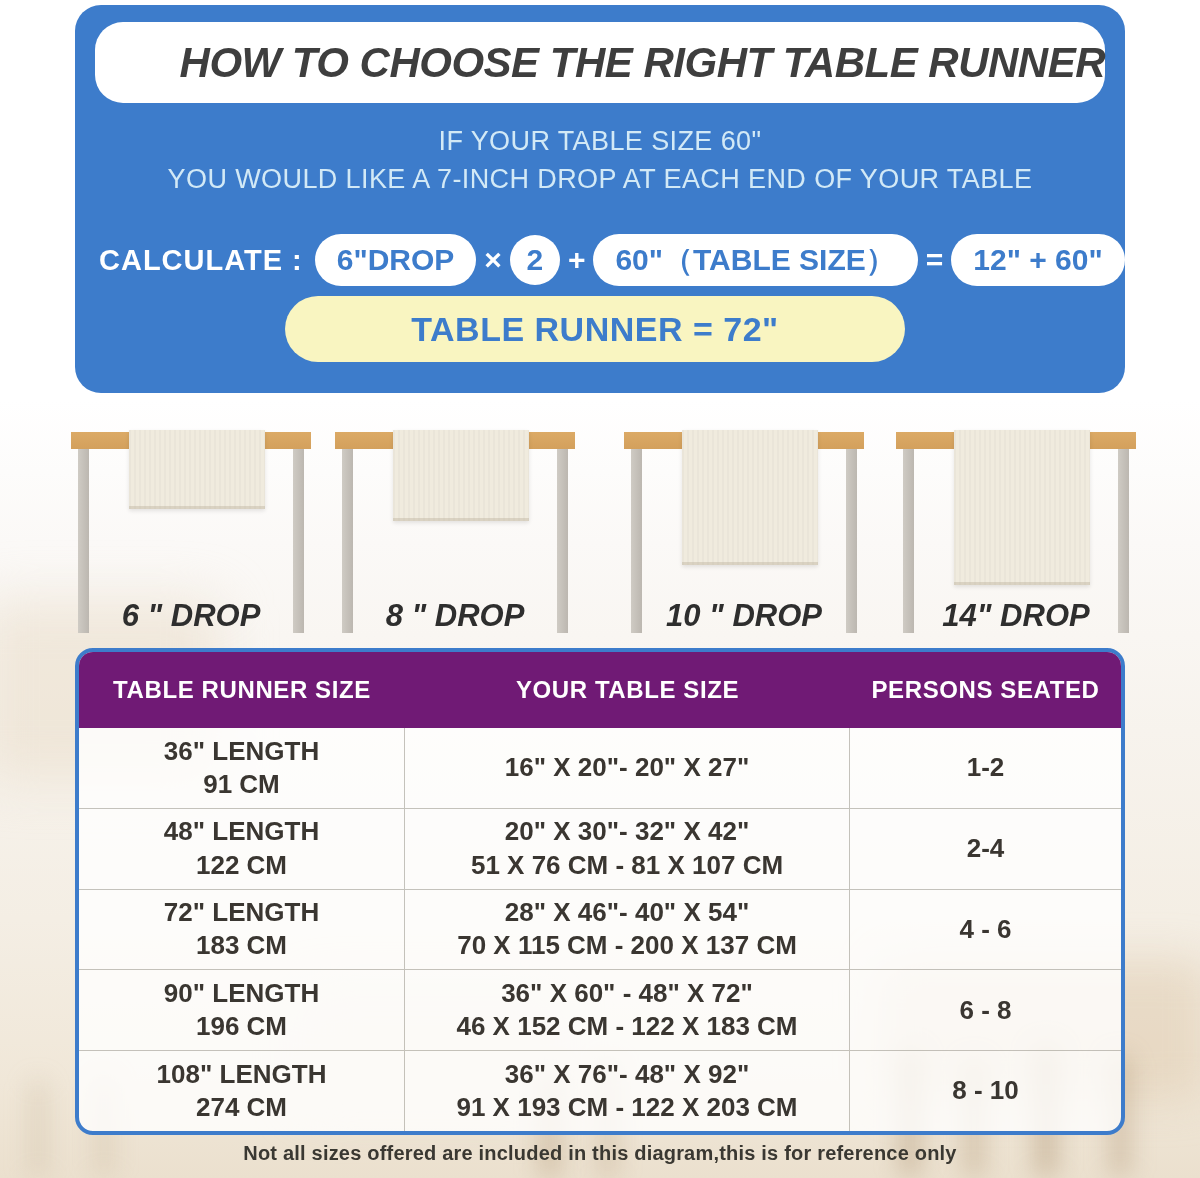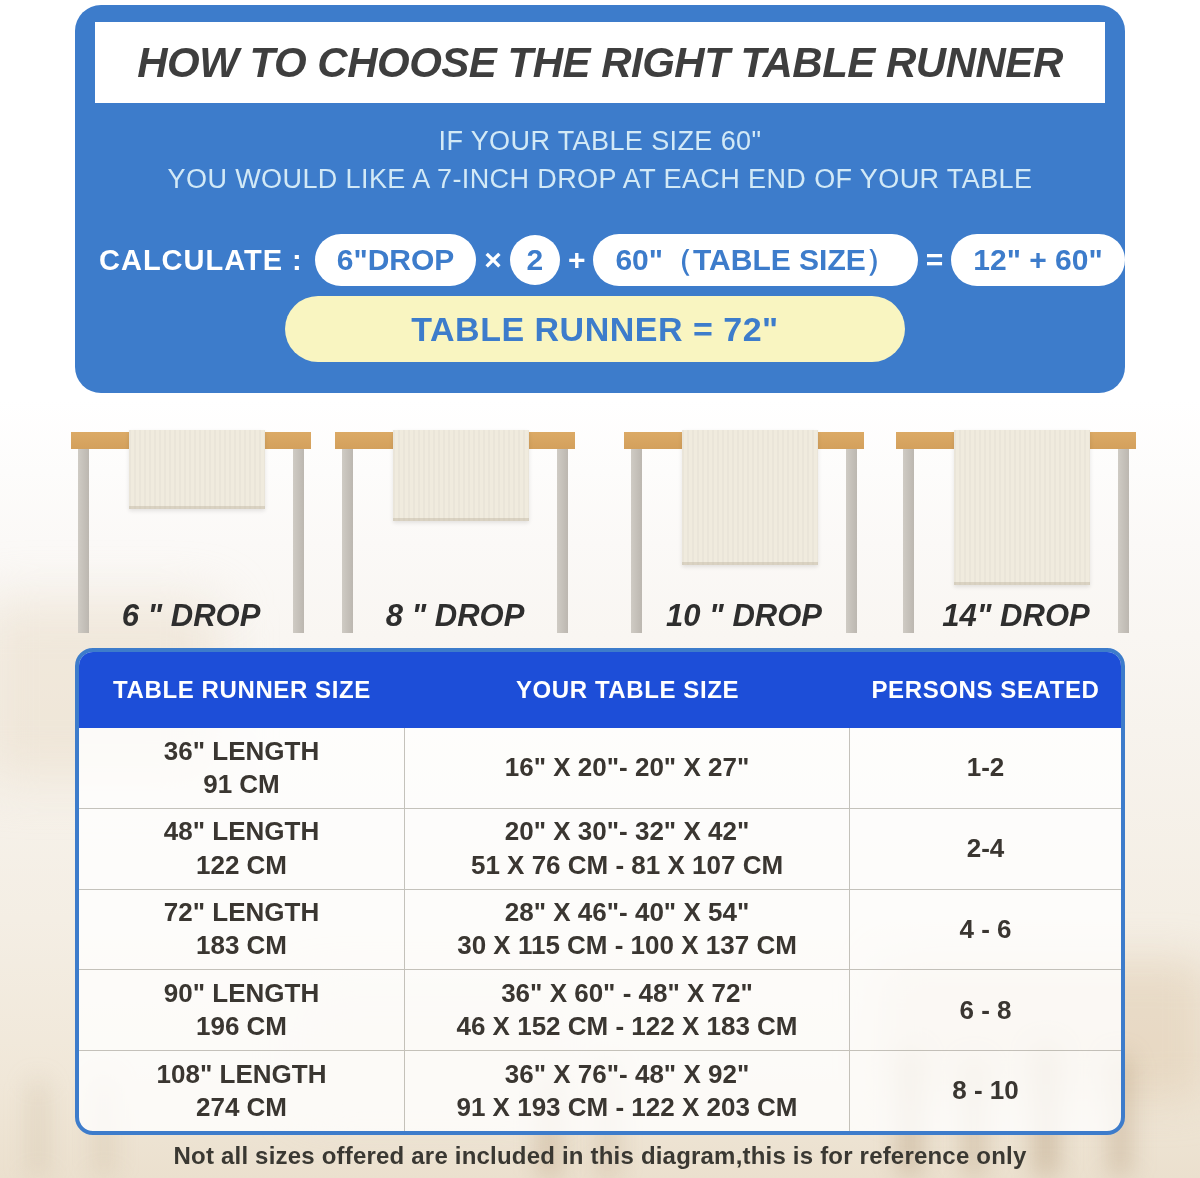--- a/index.html
+++ b/index.html
@@ -31,22 +31,22 @@
   .blob.b10{ left:95px; top:1075px; width:18px; height:103px; background:rgba(190,168,138,0.28); }
   .blob.b11{ left:300px; top:990px; width:260px; height:120px; background:rgba(235,225,210,0.45); filter:blur(24px); }
 
   
   .hero {
     position:absolute; left:75px; top:5px; width:1050px; height:388px;
     background:#3D7CCB; border-radius:26px;
   }
   .hero-title-box {
     position:absolute; left:20px; right:20px; top:17px; height:81px;
-    background:#ffffff; border-radius:0;
-    display:flex; align-items:center; justify-content:center;
+    background:#ffffff; border-radius:28px;
+    display:flex; align-items:center; justify-content:flex-end;
   }
   .hero-title {
     font-size:42px; font-weight:bold; font-style:italic;
     color:#3E3E3E; letter-spacing:-0.5px; white-space:nowrap;
   }
   .sub { position:absolute; width:100%; text-align:center;
          color:#D2E9F6; font-size:27px; letter-spacing:0.4px; }
   .sub1 { top:121px; }
   .sub2 { top:159px; }
 
@@ -106,21 +106,21 @@
   }
 
   
   .panel {
     position:absolute; left:75px; top:648px; width:1050px; height:487px;
     border:4px solid #3D7CCB; border-radius:18px;
     background:rgba(255,255,255,0.80); overflow:hidden;
   }
   .size-head {
     position:absolute; left:0; right:0; top:0; height:76px;
-    background:#1d4ed8; display:grid; grid-template-columns:326px 445px 1fr;
+    background:#701a75; display:grid; grid-template-columns:326px 445px 1fr;
     align-items:center;
   }
   .size-head div {
     text-align:center; color:#ffffff; font-weight:bold;
     font-size:24px; letter-spacing:0.6px;
   }
   .size-body {
     position:absolute; left:0; right:0; top:76px; bottom:0;
     display:flex; flex-direction:column;
   }
@@ -129,21 +129,21 @@
   .t-cell {
     display:flex; flex-direction:column; justify-content:center; align-items:center;
     font-weight:bold; font-size:26px; color:#3A3631; line-height:1.28;
     text-align:center;
   }
   .t-cell.c0, .t-cell.c1 { border-right:1px solid rgba(150,145,135,0.55); }
 
   
   .footer-note {
     position:absolute; top:1142px; width:100%; text-align:center;
-    font-size:24px; font-weight:bold; color:#3A3832; letter-spacing:0.2px;
+    font-size:20px; font-weight:bold; color:#3A3832; letter-spacing:0.2px;
   }
 </style>
 </head>
 <body>
 
 <div class="photo-bg">
   <div class="blob b1"></div>
   <div class="blob b2"></div>
   <div class="blob b3"></div>
   <div class="blob b4"></div>
@@ -239,21 +239,21 @@
       <div class="t-cell">2-4</div>
     </div>
 
     <div class="t-row">
       <div class="t-cell c0">
         <div>72" LENGTH</div>
         <div>183 CM</div>
       </div>
       <div class="t-cell c1">
         <div>28" X 46"- 40" X 54"</div>
-        <div>30 X 115 CM - 100 X 137 CM</div>
+        <div>70 X 115 CM - 200 X 137 CM</div>
       </div>
       <div class="t-cell">4 - 6</div>
     </div>
 
     <div class="t-row">
       <div class="t-cell c0">
         <div>90" LENGTH</div>
         <div>196 CM</div>
       </div>
       <div class="t-cell c1">

